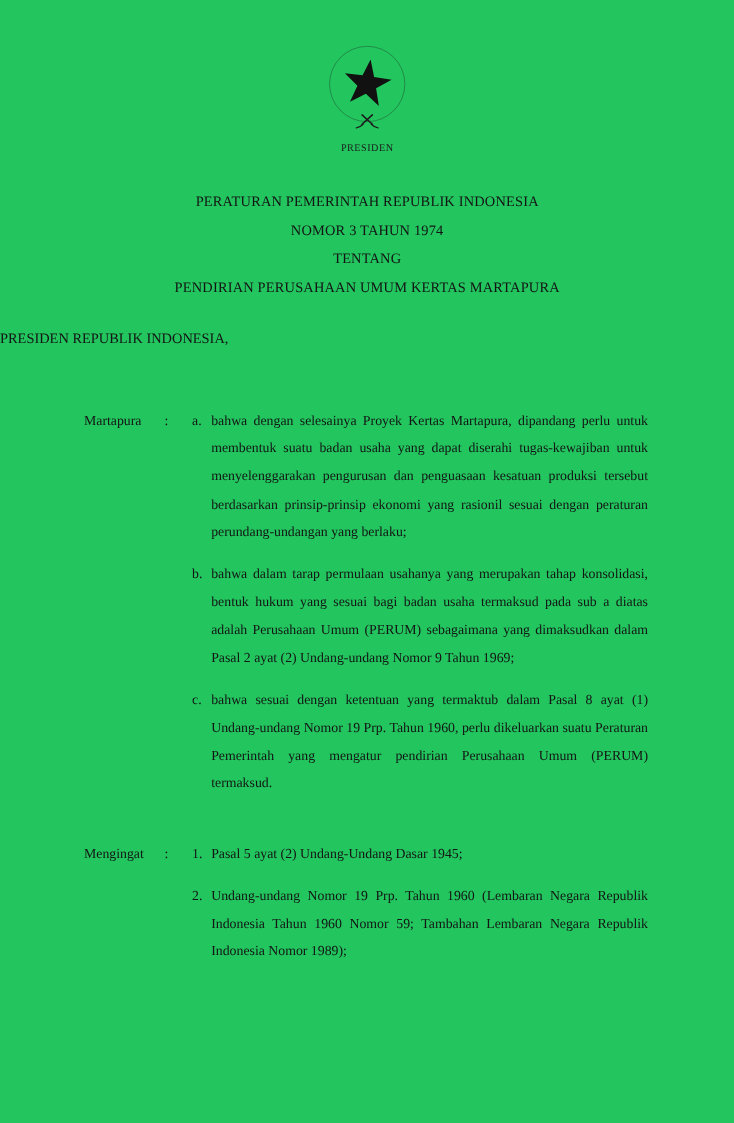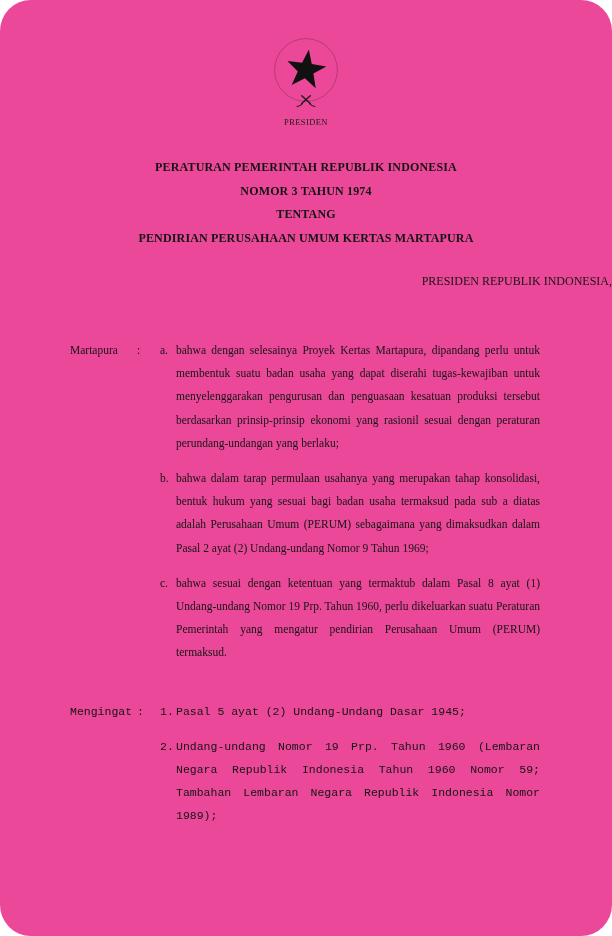--- a/index.html
+++ b/index.html
@@ -1,38 +1,37 @@
 <!DOCTYPE html>
 <html><head>
 <meta charset="utf-8">
 <style>
   html, body { margin: 0; padding: 0; background: #ffffff; }
   .page {
     position: relative;
     width: 612px;
     height: 936px;
     margin: 0 auto;
-    background: #ec4899;
+    background: #22c55e;
     color: #141414;
     font-family: "Liberation Serif", serif;
     overflow: hidden;
-    border-radius: 31px;
   }
   
   .letterhead { text-align: center; padding-top: 27px; }
   .emblem { display: inline-block; width: 92px; height: 86px; line-height: 0; }
   .emblem svg { width: 92px; height: 86px; }
   .lh-line { font-size: 8.5px; line-height: 11px; letter-spacing: 0.4px; color: #1c1c1c; }
   
-  .title-block { text-align: center; margin-top: 28px; font-size: 12px; line-height: 23.5px; letter-spacing: 0.15px; font-weight: bold; }
-  .salutation { text-align: right; margin-top: 20px; font-size: 12px; line-height: 23px; }
+  .title-block { text-align: center; margin-top: 28px; font-size: 12px; line-height: 23.5px; letter-spacing: 0.15px; }
+  .salutation { text-align: left; margin-top: 20px; font-size: 12px; line-height: 23px; }
   
   .doc-body { margin: 46px 72px 0 70px; font-size: 11.5px; }
   .section { display: flex; align-items: flex-start; }
-  .section + .section { margin-top: 35px; font-family: Liberation Mono, monospace; }
+  .section + .section { margin-top: 35px; }
   .section-label { width: 67px; flex: 0 0 67px; line-height: 23.2px; }
   .section-colon { width: 23px; flex: 0 0 23px; line-height: 23.2px; }
   .section-items { flex: 1 1 auto; min-width: 0; }
   .item { display: flex; align-items: flex-start; }
   .item + .item { margin-top: 12px; }
   .item-marker { width: 16px; flex: 0 0 16px; line-height: 23.2px; }
   .item-text {
     flex: 1 1 auto; min-width: 0;
     line-height: 23.2px;
     text-align: justify;

